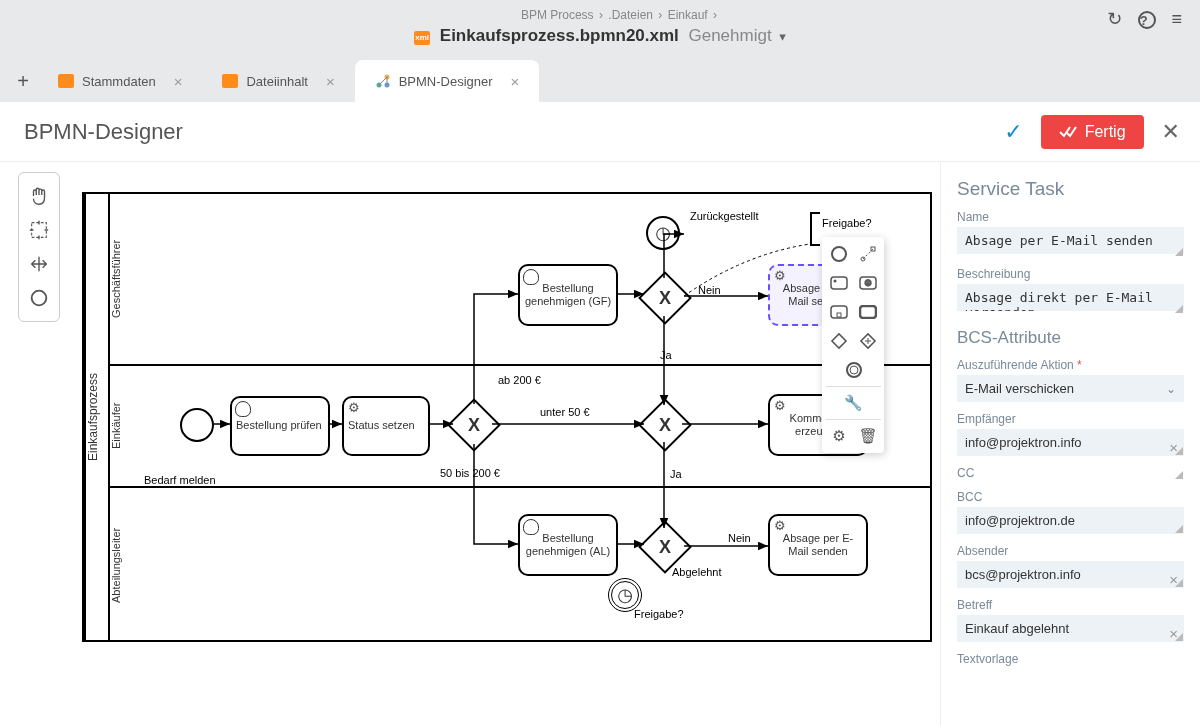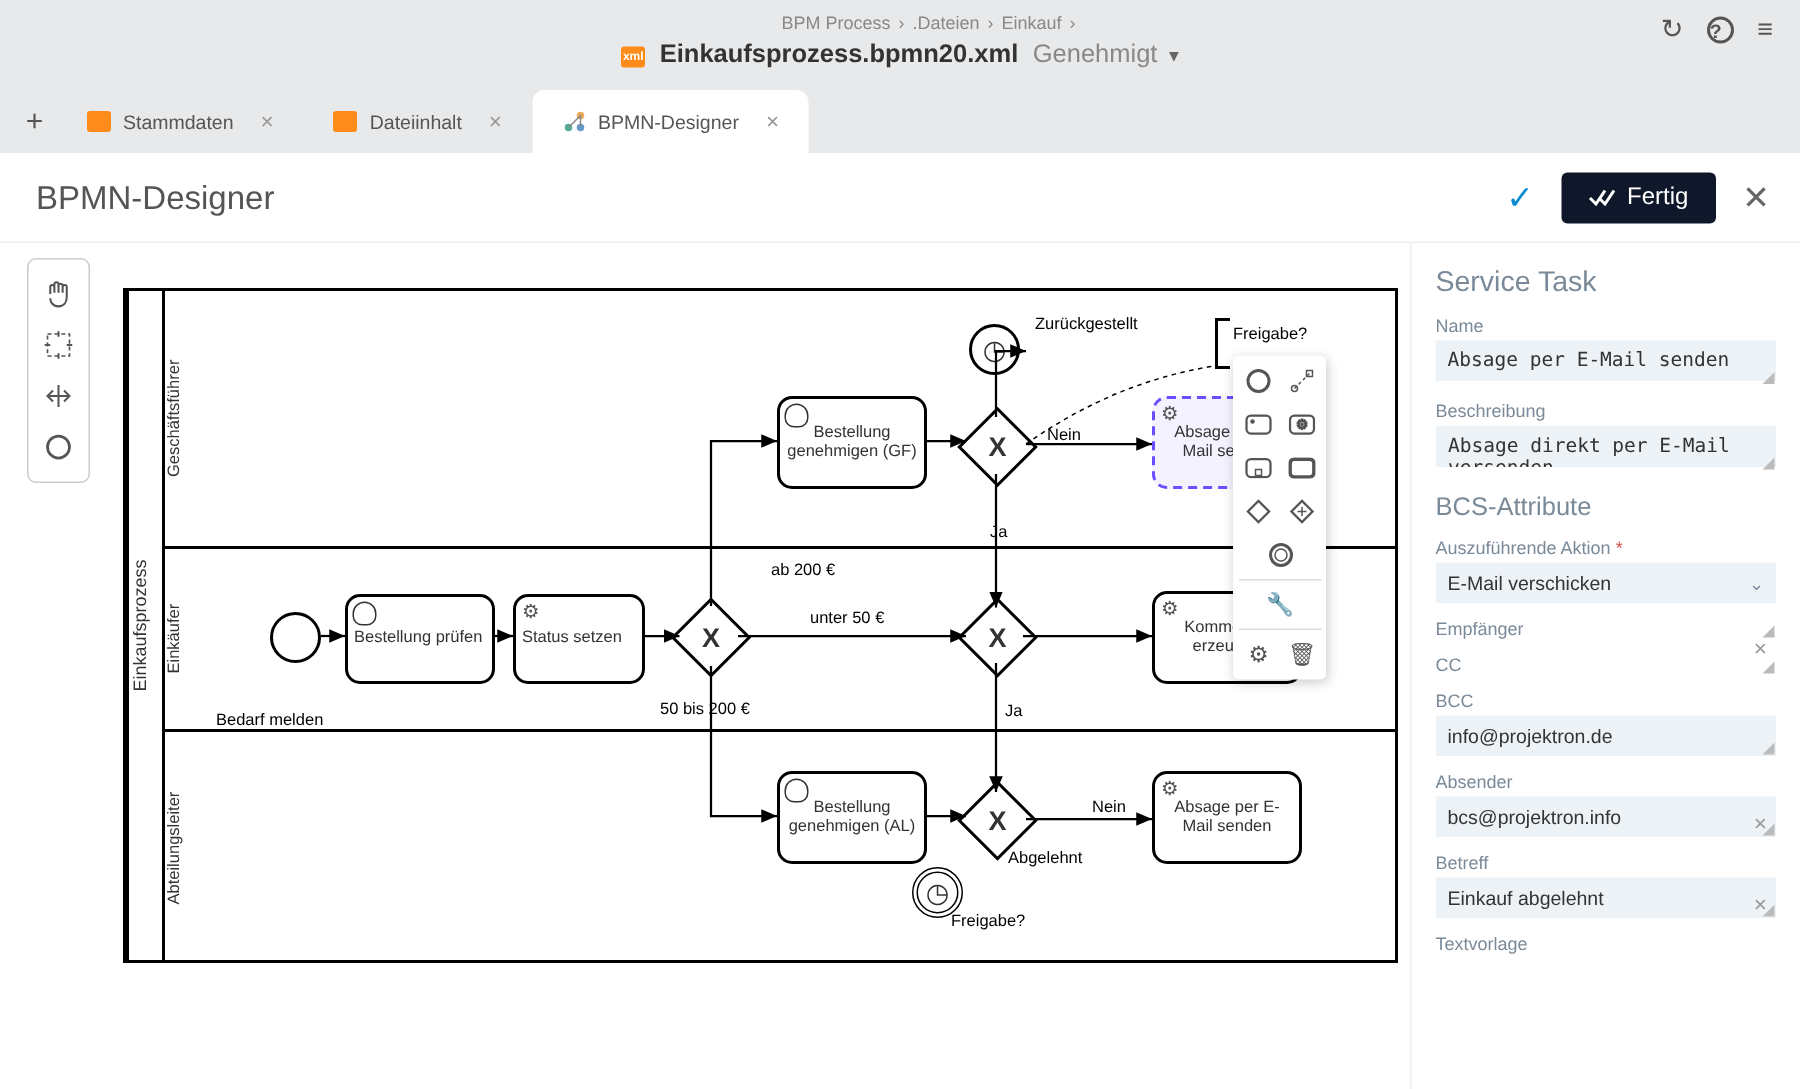--- a/index.html
+++ b/index.html
@@ -24,21 +24,21 @@
 .tab.active { background: #fff; border-radius: 8px 8px 0 0; }
 .tab-icon-xml { width: 16px; height: 14px; background: #ff8c1a; border-radius: 2px; }
 .tab-icon-bpmn svg { vertical-align: middle; }
 .tab-close { color: #999; font-size: 15px; margin-left: 10px; }
 
 
 .titlebar { height: 60px; display: flex; align-items: center; padding: 0 20px 0 24px; border-bottom: 1px solid #eee; }
 .titlebar h1 { font-size: 22px; font-weight: 400; color: #555; flex: 1; }
 .title-actions { display: flex; align-items: center; gap: 18px; }
 .check-icon { color: #0a8cd2; font-size: 22px; }
-.fertig-btn { background: #0f172a; color: #fff; border: none; padding: 8px 18px; font-size: 16px; border-radius: 4px; cursor: pointer; display: inline-flex; align-items: center; gap: 8px; }
+.fertig-btn { background: #ef4444; color: #fff; border: none; padding: 8px 18px; font-size: 16px; border-radius: 4px; cursor: pointer; display: inline-flex; align-items: center; gap: 8px; }
 .close-x { color: #666; font-size: 22px; cursor: pointer; }
 
 
 .workspace { display: flex; height: calc(100% - 162px); }
 
 
 .toolbar { width: 62px; padding: 10px 0 0 18px; }
 .toolbox { border: 1px solid #ccc; border-radius: 6px; width: 42px; display: flex; flex-direction: column; align-items: center; padding: 6px 0; }
 .tool { width: 30px; height: 30px; display: flex; align-items: center; justify-content: center; margin: 2px 0; color: #555; cursor: pointer; }
 .tool svg { stroke: #555; fill: none; }
@@ -218,21 +218,21 @@
             <div class="circle-event" style="left:50px; top:42px;"></div>
             <div class="node-box task-user" style="left:100px; top:30px; width:100px; height:60px;">
                 <span>Bestellung prüfen</span>
               </div>
             <div class="node-box task-service" style="left:212px; top:30px; width:88px; height:60px;">
                 <span>Status setzen</span>
               </div>
             <div class="gateway" style="left:325px; top:40px;">
                 <span>X</span>
               </div>
-            <div class="edge-label" style="left:384px; top:8px;text-align:center;">ab 200 €</div>
+            <div class="edge-label" style="left:368px; top:8px;text-align:center;">ab 200 €</div>
             <div class="edge-label" style="left:410px; top:40px;">unter 50 €</div>
             <div class="edge-label" style="left:310px; top:101px;">50 bis 200 €</div>
             <div class="gateway" style="left:516px; top:40px;">
                 <span>X</span>
               </div>
             <div class="node-box task-service" style="left:638px; top:28px; width:100px; height:62px;">
                 <span>Kommentar erzeugen</span>
               </div>
             <div class="edge-label" style="left:540px; top:102px;">Ja</div>
           </div>
@@ -360,21 +360,21 @@
 
     <h3>BCS-Attribute</h3>
 
     <div class="field-label"><span>Auszuführende Aktion</span><span class="req-star"> *</span></div>
     <div class="select-wrap">
       <input class="txtfield" readonly="" value="E-Mail verschicken" style="">
       <span class="chev">⌄</span>
     </div>
 
     <div class="field-label">Empfänger</div>
-    <div class="field-wrap"><span class="field-clear">×</span><span class="resizer"></span></div>
+    <div class="field-wrap"><input class="txtfield" value="info@projektron.info" style=""><span class="field-clear">×</span><span class="resizer"></span></div>
 
     <div class="field-label">CC</div>
     <div class="field-wrap"><span class="resizer"></span></div>
 
     <div class="field-label">BCC</div>
     <div class="field-wrap"><input class="txtfield" value="info@projektron.de" style=""><span class="resizer"></span></div>
 
     <div class="field-label">Absender</div>
     <div class="field-wrap"><input class="txtfield" value="bcs@projektron.info" style=""><span class="field-clear">×</span><span class="resizer"></span></div>
 

